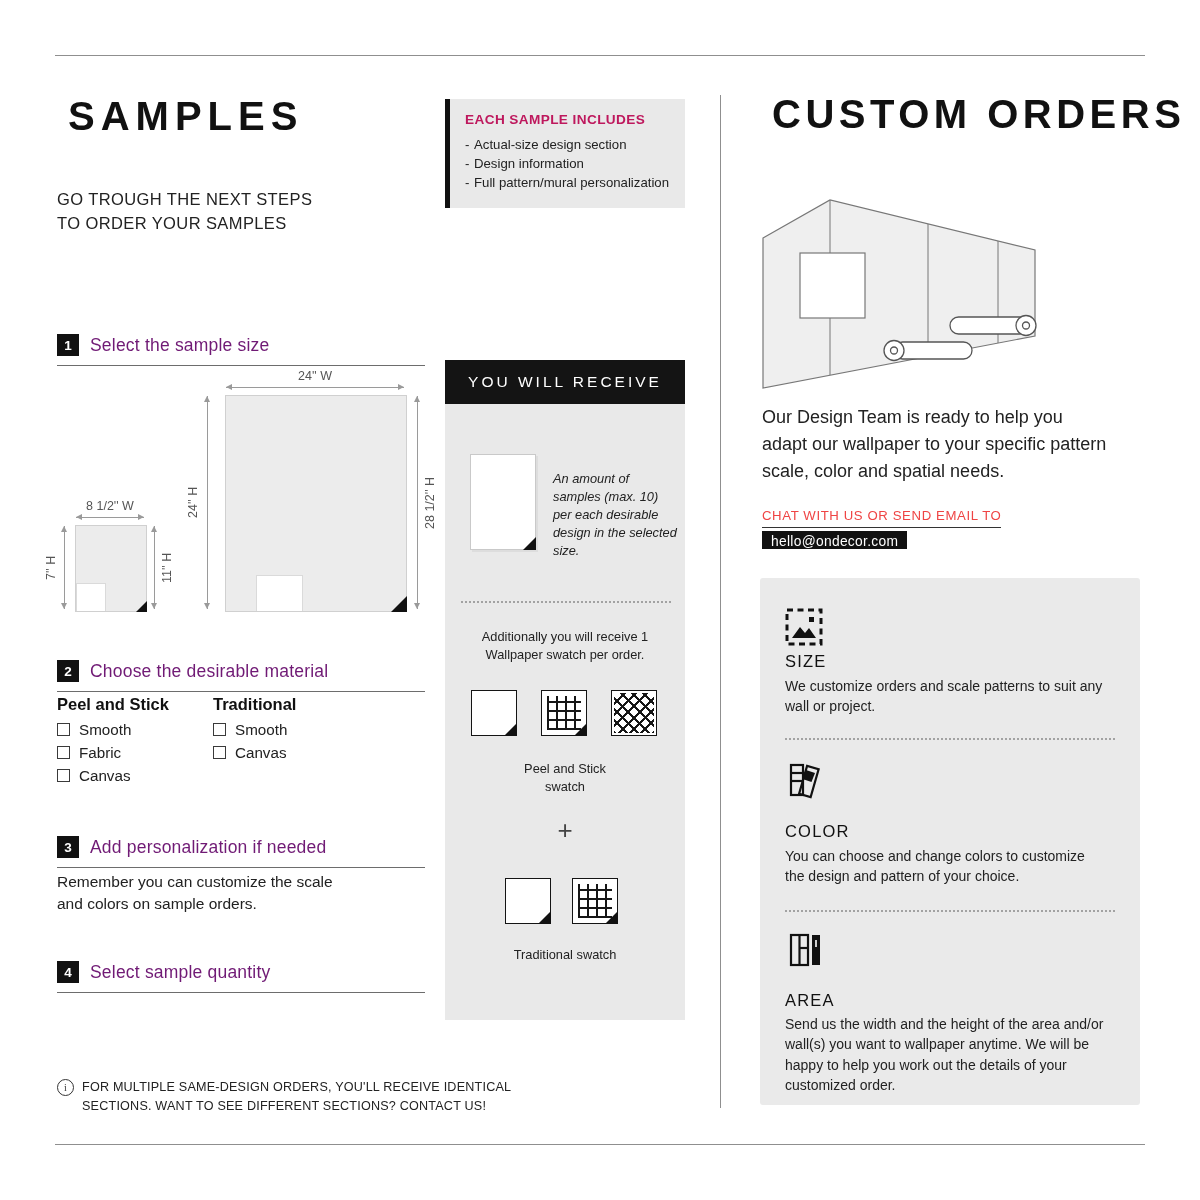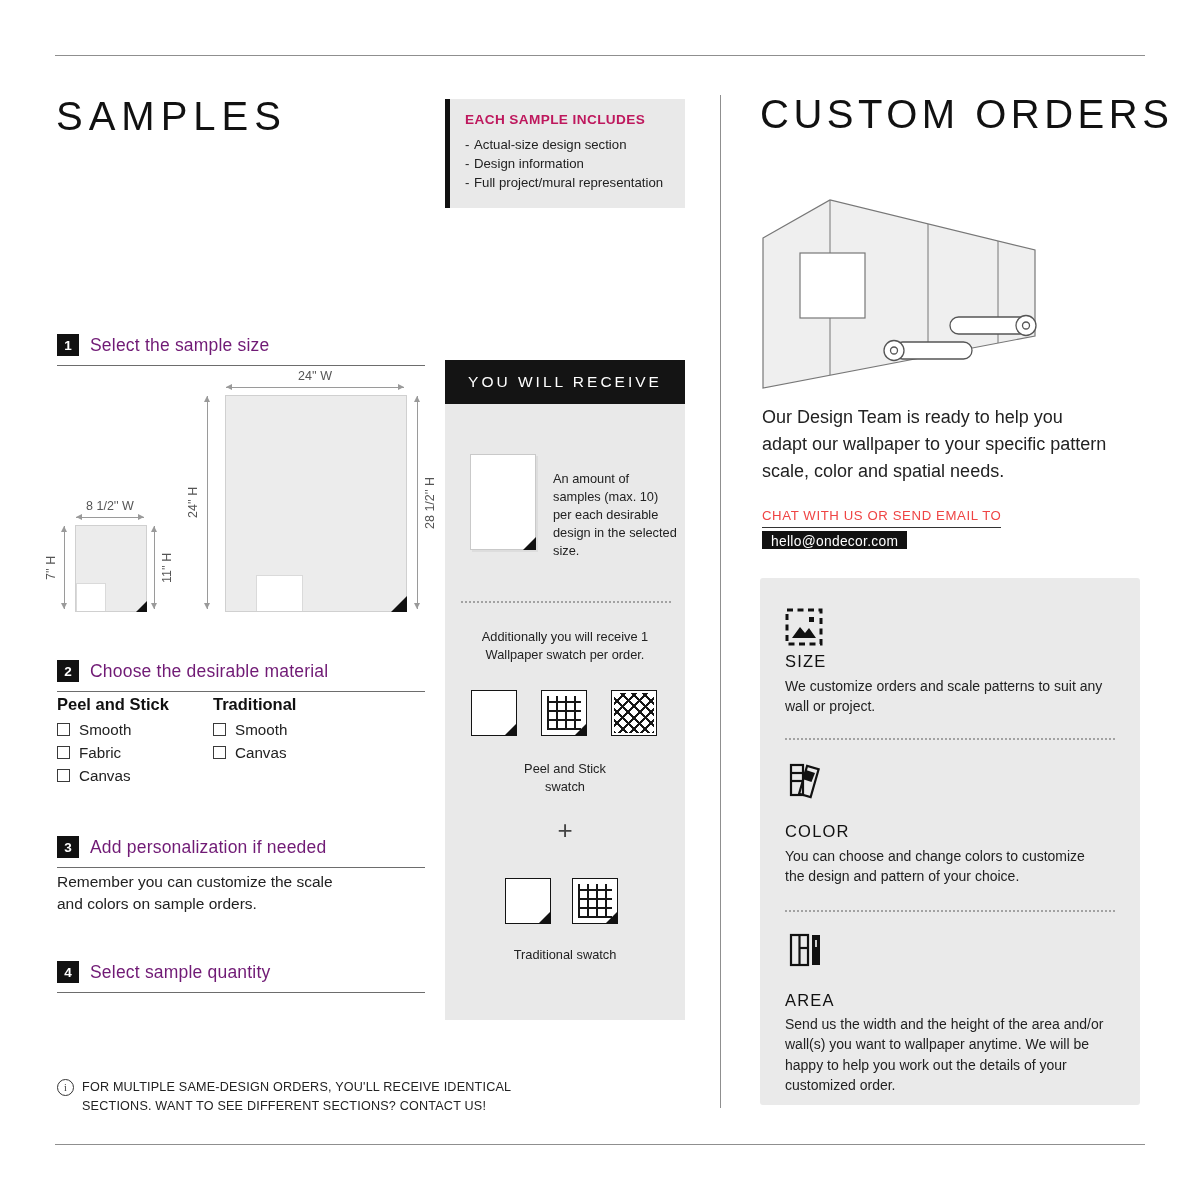--- a/index.html
+++ b/index.html
@@ -2,21 +2,21 @@
 <html><head>
 <meta charset="utf-8">
 <style>
   html,body{margin:0;padding:0;background:#ffffff;}
   .page{position:relative;width:1200px;height:1200px;background:#fff;overflow:hidden;
         font-family:"Liberation Sans",sans-serif;color:#1c1c1c;}
   .abs{position:absolute;}
   .rule{position:absolute;background:#8f8f8f;}
 
   
-  .big-title{position:absolute;font-size:40px;letter-spacing:6px;color:#111;font-weight:400;white-space:nowrap;}
+  .big-title{position:absolute;font-size:40px;letter-spacing:6px;color:#111;font-weight:700;white-space:nowrap;margin-left:12px;}
   .intro-text{position:absolute;font-size:16.5px;line-height:1.45;letter-spacing:.4px;white-space:pre-line;color:#222;}
 
   
   .includes-box{position:absolute;left:445px;top:99px;width:240px;box-sizing:border-box;
     background:#e9e9e9;border-left:5px solid #111;padding:13px 14px 16px 15px;}
   .includes-title{font-size:13.6px;font-weight:700;letter-spacing:.4px;margin-bottom:8px;color:#be185d;}
   .inc-item{position:relative;padding-left:9px;font-size:13.2px;line-height:1.45;color:#222;}
   .inc-item::before{content:"-";position:absolute;left:0;top:0;}
 
   
@@ -94,26 +94,28 @@
 </head>
 <body>
 
 <div class="page">
 
   <div class="rule" style="left:55px;top:55px;width:1090px;height:1px;"></div>
   <div class="rule" style="left:55px;top:1144px;width:1090px;height:1px;"></div>
   <div class="rule" style="left:720px;top:95px;width:1px;height:1013px;"></div>
 
   <div class="big-title" style="left:56px;top:94px;">SAMPLES</div>
+  <div class="intro-text" style="left:57px;top:188px;">GO TROUGH THE NEXT STEPS
+TO ORDER YOUR SAMPLES</div>
 
   <div class="includes-box">
     <div class="includes-title">EACH SAMPLE INCLUDES</div>
     <div class="inc-item">Actual-size design section</div>
     <div class="inc-item">Design information</div>
-    <div class="inc-item">Full project/mural representation</div>
+    <div class="inc-item">Full pattern/mural personalization</div>
   </div>
 
   <div class="step-head" style="left:57px;top:334px;">
     <span class="step-num">1</span>
     <span class="step-title">Select the sample size</span>
   </div>
 
   <div class="sample-rect fold-lg" style="left:225px;top:395px;width:180px;height:215px;">
     <div class="inner-white" style="left:30px;bottom:0;width:45px;height:35px;"></div>
   </div>
@@ -174,21 +176,21 @@
 
   <div class="footnote">
     <span class="info-icon"></span>
     <span class="footnote-text" style="width:455px;">FOR MULTIPLE SAME-DESIGN ORDERS, YOU'LL RECEIVE IDENTICAL SECTIONS. WANT TO SEE DIFFERENT SECTIONS? CONTACT US!</span>
   </div>
 
   <div class="mid-panel"></div>
   <div class="mid-header">YOU WILL RECEIVE</div>
 
   <div class="page-icon fold-sm"></div>
-  <div class="mid-text" style="left:553px;top:470px;width:127px;">An amount of samples (max. 10) per each desirable design in the selected size.</div>
+  <div class="mid-text" style="left:553px;top:470px;width:127px;font-style:italic;">An amount of samples (max. 10) per each desirable design in the selected size.</div>
 
   <div class="dotted" style="left:461px;top:601px;width:210px;"></div>
   <div class="mid-text" style="left:470px;top:628px;width:190px;text-align:center;">Additionally you will receive 1 Wallpaper swatch per order.</div>
 
   <div class="swatch fold-sm" style="left:471px;top:690px;"></div>
   <div class="swatch fold-sm" style="left:541px;top:690px;">
     <span class="grid-pattern"></span>
   </div>
   <div class="swatch" style="left:611px;top:690px;">
     <span class="cross-pattern"></span>

